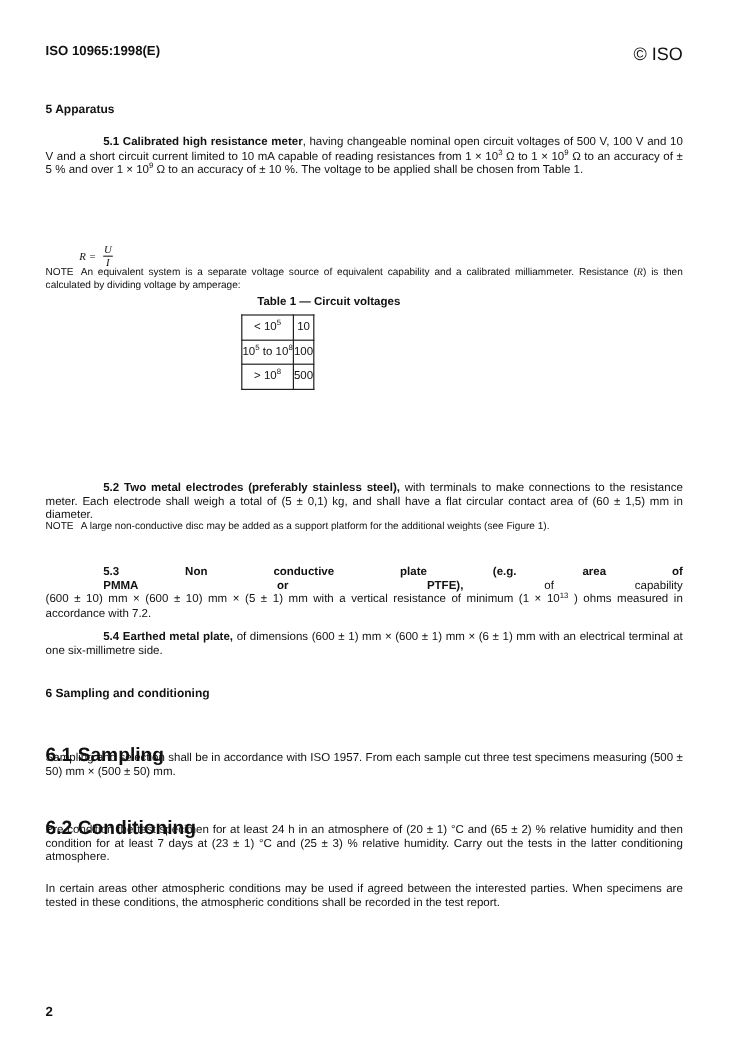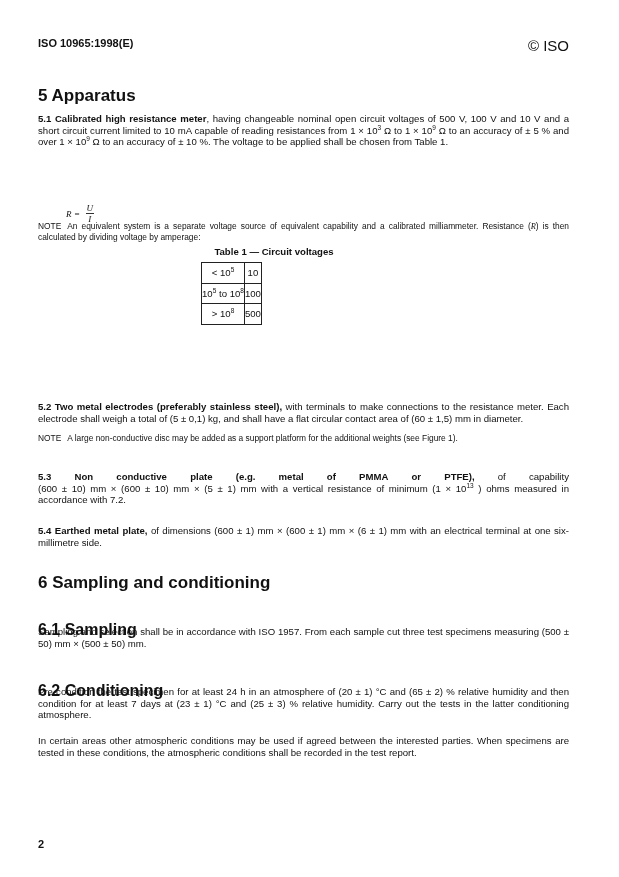--- a/index.html
+++ b/index.html
@@ -1,25 +1,25 @@
 <!DOCTYPE html>
 <html><head>
 <meta charset="utf-8">
 <style>
   html, body { margin: 0; padding: 0; background: #ffffff; }
   body { width: 619px; height: 877px; position: relative; overflow: hidden;
          font-family: "Liberation Sans", sans-serif; color: #111; }
   .abs { position: absolute; }
   .hdr-left { left: 38px; top: 37px; font-size: 11px; font-weight: bold; }
   .hdr-right { right: 50px; top: 37px; font-size: 15px; }
-  .h1 { font-size: 17px; font-weight: bold; }
+  .h1 { font-size: 10px; font-weight: bold; }
   .h2 { font-size: 16px; font-weight: bold; margin-top: 20px; }
   .p { left: 38px; width: 531px; font-size: 9.6px; line-height: 11.6px; text-align: justify; }
   .note { left: 38px; width: 531px; font-size: 8.4px; line-height: 10.4px; text-align: justify; }
-  .b { font-weight: bold; }
+  .b { font-weight: bold; margin-left: 48px; }
   .note-label { margin-right: 6px; }
   sup { font-size: 6.5px; vertical-align: 4px; line-height: 0; }
   .formula { left: 66px; top: 203px; font-family: "Liberation Serif", serif; font-style: italic;
              font-size: 9px; display: flex; align-items: center; }
   .frac { display: inline-flex; flex-direction: column; align-items: center; margin-left: 3px; }
   .frac .num { border-bottom: 0.8px solid #333; padding: 0 1px; line-height: 10px; }
   .frac .den { line-height: 10px; }
   .tbl-title { left: 0; width: 548px; top: 246px; text-align: center; font-size: 9.6px; font-weight: bold; }
   table.tbl { position: absolute; left: 201px; top: 262px; border-collapse: collapse;
               font-size: 9.6px; }
@@ -80,21 +80,21 @@
 
 <div class="abs p" style="top:401px;">
   <span class="b">5.2 Two metal electrodes (preferably stainless steel),</span><span> with terminals to make connections to the resistance meter. Each electrode shall weigh a total of (5 ± 0,1) kg, and shall have a flat circular contact area of (60 ± 1,5) mm in diameter.</span>
 </div>
 
 <div class="abs note" style="top:433px;">
   <span class="note-label">NOTE</span><span>A large non-conductive disc may be added as a support platform for the additional weights (see Figure 1).</span>
 </div>
 
 <div class="abs p" style="top:471px;">
-  <div class="spread" id="s53-line1"><span class="b">5.3</span> <span class="b">Non</span> <span class="b">conductive</span> <span class="b">plate</span> <span class="b">(e.g.</span> <span class="b">metal</span> <span class="b">of</span> <span class="b">PMMA</span> <span class="b">or</span> <span class="b">PTFE),</span> <span>of</span> <span>capability</span></div>
+  <div class="spread" id="s53-line1"><span class="b">5.3</span> <span class="b">Non</span> <span class="b">conductive</span> <span class="b">plate</span> <span class="b">(e.g.</span> <span class="b">area</span> <span class="b">of</span> <span class="b">PMMA</span> <span class="b">or</span> <span class="b">PTFE),</span> <span>of</span> <span>capability</span></div>
   <div><span>(600 ± 10) mm × (600 ± 10) mm × (5 ± 1) mm with a vertical resistance of minimum (1 × 10</span><sup>13</sup><span> ) ohms measured in accordance with 7.2.</span></div>
 </div>
 
 <div class="abs p" style="top:525px;">
   <span class="b">5.4 Earthed metal plate,</span><span> of dimensions (600 ± 1) mm × (600 ± 1) mm × (6 ± 1) mm with an electrical terminal at one six-millimetre side.</span>
 </div>
 
 <div class="abs h1" style="left:38px; top:573px;">6  Sampling and conditioning</div>
 <div class="abs h2" style="left:38px; top:601px;">6.1  Sampling</div>
 <div class="abs p" style="top:626px;">Sampling and selection shall be in accordance with ISO 1957. From each sample cut three test specimens measuring (500 ± 50) mm × (500 ± 50) mm.</div>

